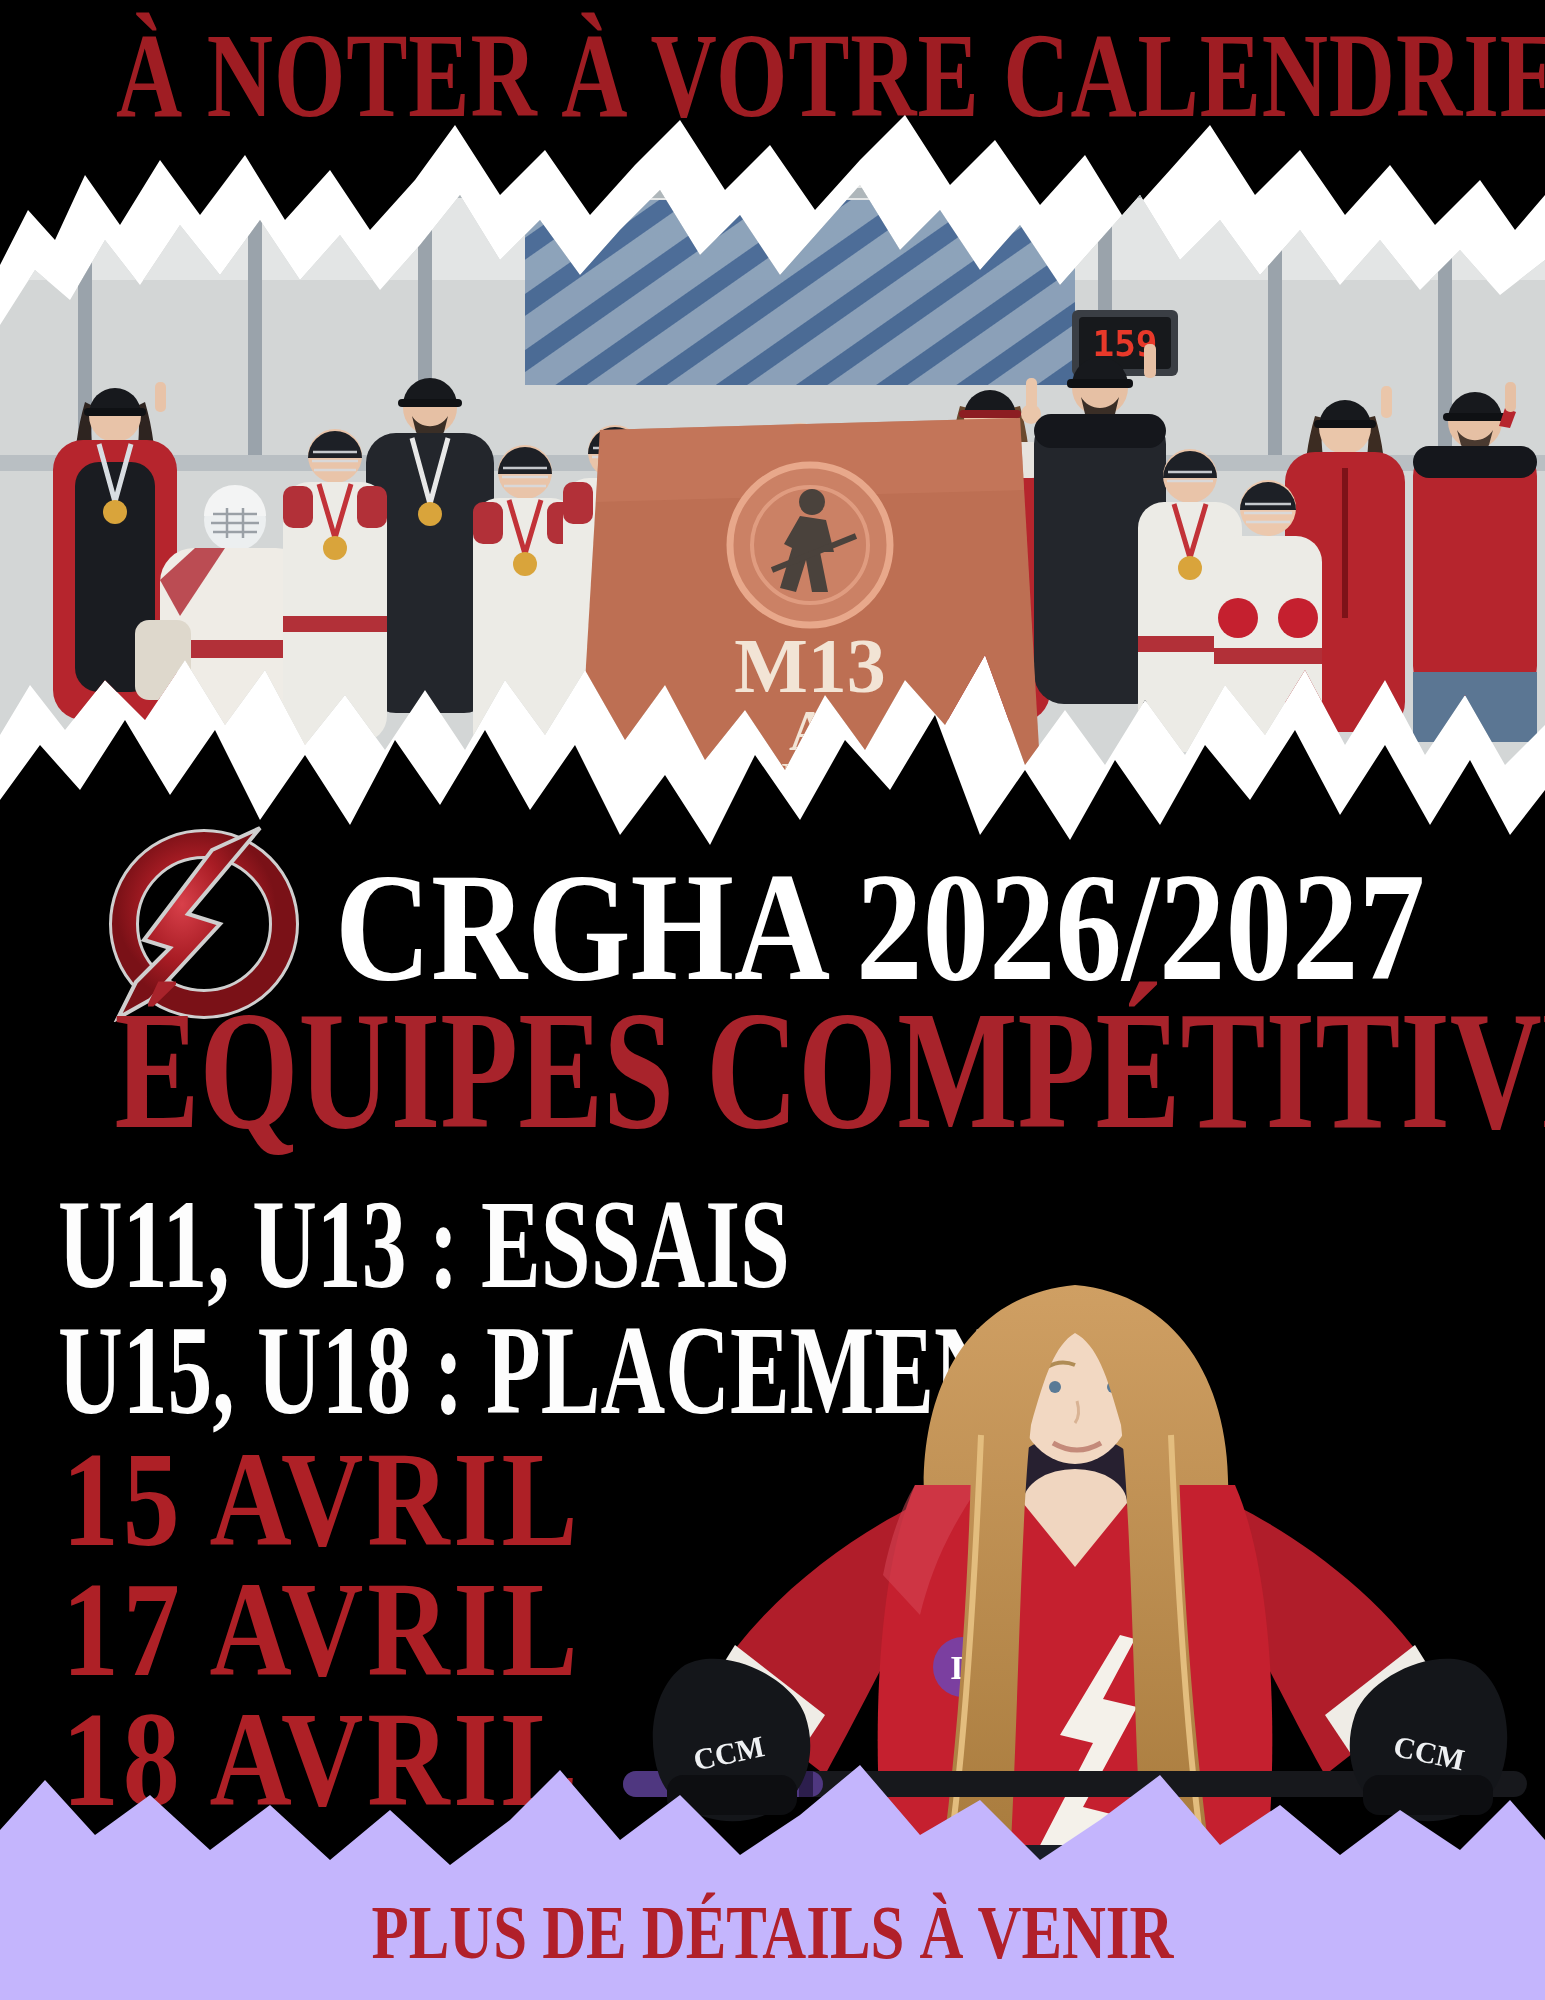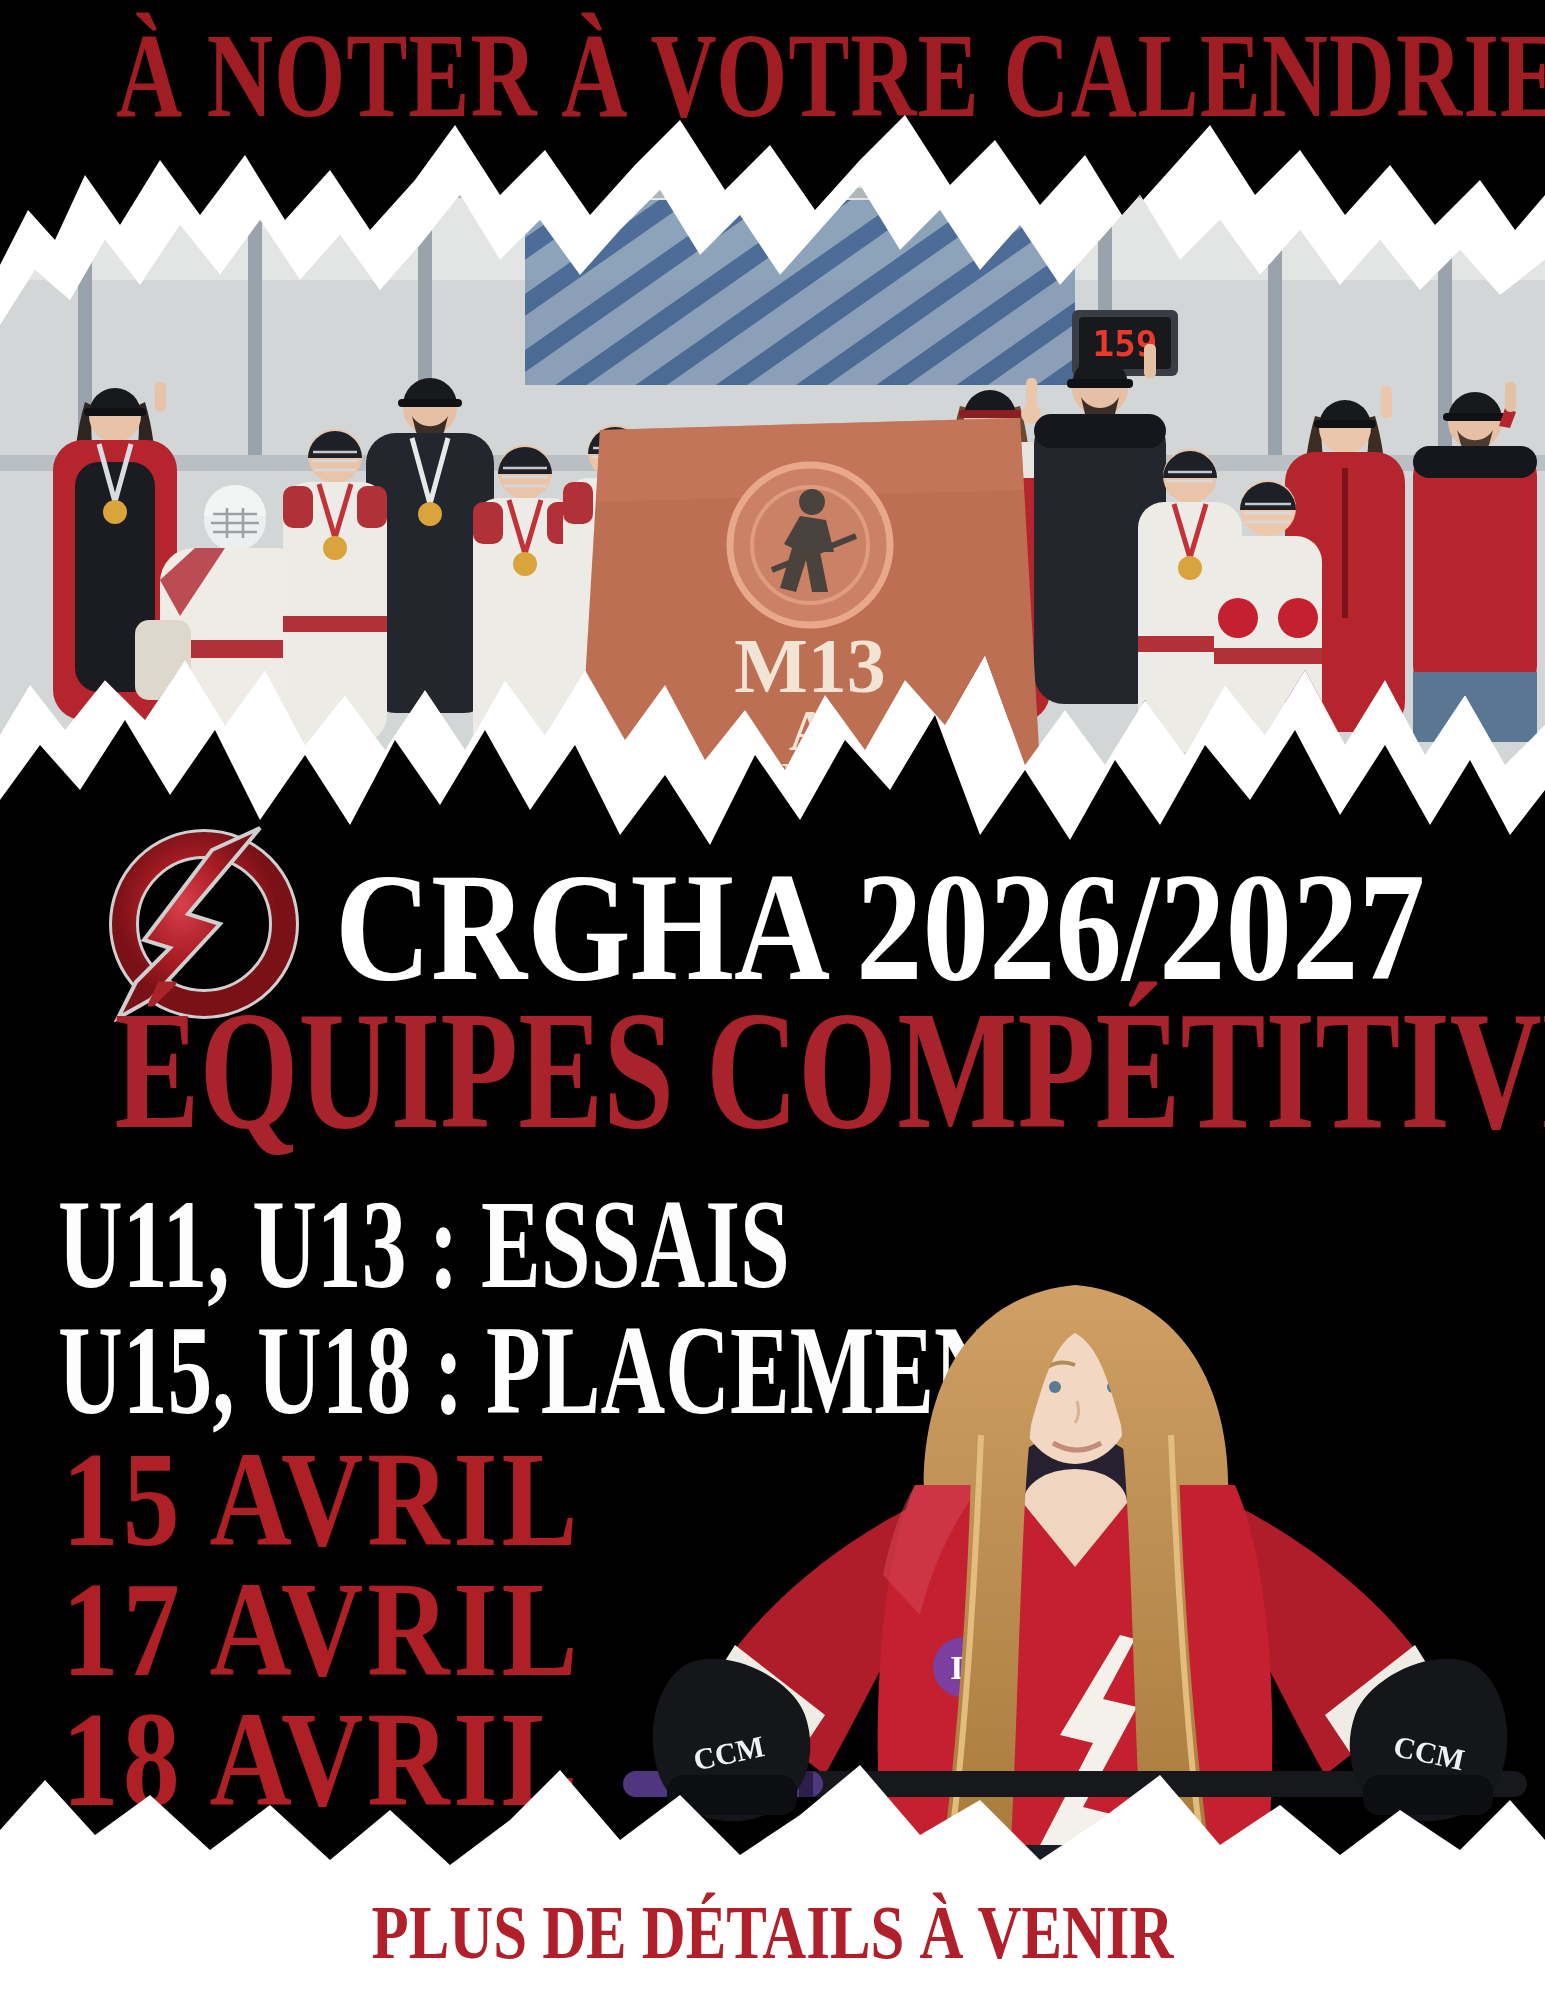--- a/index.html
+++ b/index.html
@@ -29,21 +29,21 @@
     transform:scale(.8,1.13);transform-origin:top left;}
   #info-0{top:1172px;}
   #info-1{top:1298px;}
   .date-line{left:62px;color:#ae2026;font-size:120px;letter-spacing:4px;
     transform:scale(.95,1.13);transform-origin:top left;}
   #date-0{top:1422px;}
   #date-1{top:1552px;}
   #date-2{top:1682px;}
   
   #bottom-band{
-    left:0;top:1750px;width:1545px;height:250px;background:#ffffff;z-index:6;
+    left:0;top:1750px;width:1545px;height:250px;background:#c4b5fd;z-index:6;
     clip-path:polygon(0 80px,45px 30px,95px 85px,150px 45px,210px 100px,270px 55px,
       330px 110px,390px 60px,450px 115px,510px 70px,560px 20px,620px 90px,680px 45px,
       740px 105px,800px 65px,860px 15px,920px 85px,980px 50px,1040px 110px,1100px 70px,
       1160px 25px,1220px 95px,1280px 55px,1340px 105px,1400px 60px,1460px 100px,
       1510px 50px,1545px 90px,1545px 250px,0 250px);
   }
   #footer-text{
     left:0;right:0;top:138px;text-align:center;
     font-size:64px;color:#b1202a;
     transform:scale(.95,1.2);transform-origin:top center;

